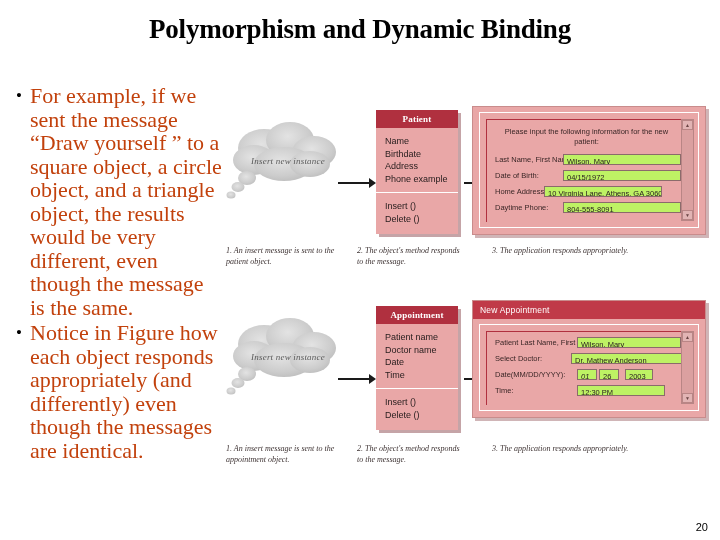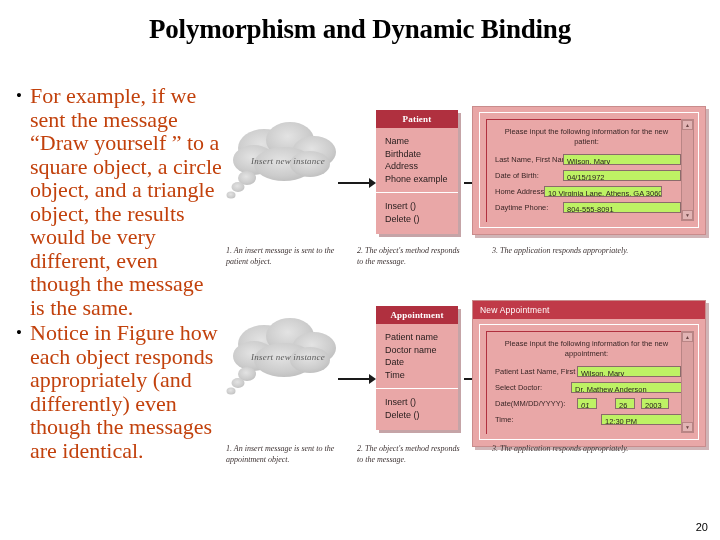--- a/index.html
+++ b/index.html
@@ -423,45 +423,44 @@
 
     <div class="arrow" style="left:240px; top:82px; width:38px;">
       <div class="shaft" style="width:31px;"></div>
       <div class="head" style="left:31px;"></div>
     </div>
 
     <div class="dialog" style="left:248px; top:8px;">
       <div class="dlg-title">New Appointment</div>
       <div class="dlg-body">
         <div class="dlg-inner">
-          <div class="dlg-prompt">Please input the following information for the new appointment:</div>
 
           <div class="form-row">
             <div class="form-label" style="width:82px;">Patient Last Name, First Name:</div>
             <div class="form-input" style="width:104px;">Wilson, Mary</div>
           </div>
 
           <div class="form-row">
             <div class="form-label" style="width:82px;">Select Doctor:</div>
             <div class="combo">
               <div class="form-input" style="width:123px;">Dr. Mathew Anderson</div>
               <div class="combo-btn">▼</div>
             </div>
           </div>
 
           <div class="form-row">
             <div class="form-label" style="width:82px;">Date(MM/DD/YYYY):</div>
-            <div class="form-input" style="width:20px; margin-right:18px;font-style:italic;">01</div>
+            <div class="form-input" style="width:20px; margin-right:2px;font-style:italic;">01</div>
             <div class="form-input" style="width:20px; margin-right:6px;">26</div>
             <div class="form-input" style="width:28px;">2003</div>
           </div>
 
           <div class="form-row">
             <div class="form-label" style="width:82px;">Time:</div>
-            <div class="form-input" style="width:88px;margin-left:24px;">12:30 PM</div>
+            <div class="form-input" style="width:88px;">12:30 PM</div>
           </div>
         </div>
         <div class="scrollbar">
           <div class="scroll-btn up">▲</div>
           <div class="scroll-btn down">▼</div>
         </div>
       </div>
     </div>
 
     <div class="caption" style="left:2px; top:152px; width:122px;">1. An insert message is sent to the appointment object.</div>

